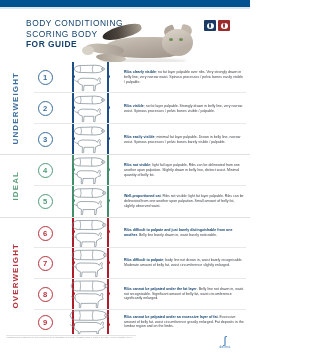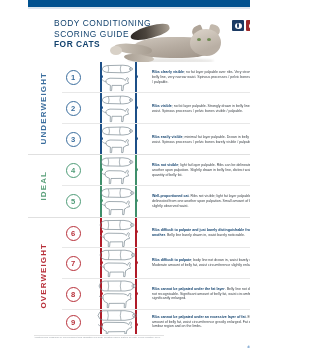--- a/index.html
+++ b/index.html
@@ -3,21 +3,21 @@
 <meta charset="utf-8">
 <style>
   * { margin:0; padding:0; box-sizing:border-box; }
   html,body { width:250px; height:353px; }
   body {
     font-family:"Liberation Sans", sans-serif;
     background:#ffffff;
     position:relative;
     overflow:hidden;
   }
-  .page { position:relative; width:250px; height:353px; background:#fff;margin-left:28px; }
+  .page { position:relative; width:250px; height:353px; background:#fff; }
 
   
   .topbar { position:absolute; left:0; top:0; width:250px; height:7px; background:#00518f; }
   .topbar-shadow { position:absolute; left:0; top:7px; width:250px; height:2px; background:#dbe5ee; }
 
   
   .header { position:absolute; left:0; top:9px; width:250px; height:53px; background:#fff; overflow:hidden; }
   .title-block { position:absolute; left:26px; top:9px; width:110px; }
   .title-line {
     font-size:8.4px; letter-spacing:0.55px; color:#12426e; line-height:10.6px;
@@ -170,22 +170,22 @@
 
 <div class="page">
 
   <div class="topbar"></div>
   <div class="topbar-shadow"></div>
 
   <div class="header">
 
     <div class="title-block">
       <div class="title-line">BODY CONDITIONING</div>
-      <div class="title-line">SCORING GUIDE</div>
-      <div class="title-line bold">FOR CATS</div>
+      <div class="title-line">SCORING BODY</div>
+      <div class="title-line bold">FOR GUIDE</div>
     </div>
 
     <div class="cat-photo">
       <div class="cat-shadow"></div>
       <div class="cat-tail"></div>
       <div class="cat-body"></div>
       <div class="cat-leg-b"></div>
       <div class="cat-paw"></div>
       <div class="cat-leg-a"></div>
       <div class="cat-ear-l"></div>

